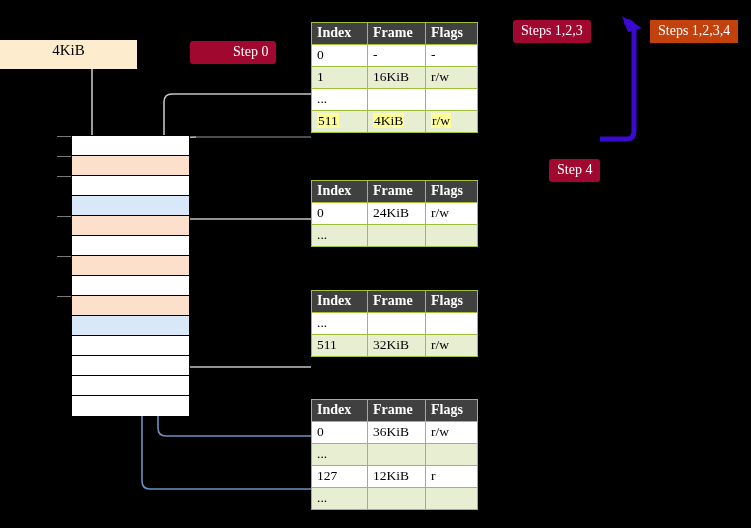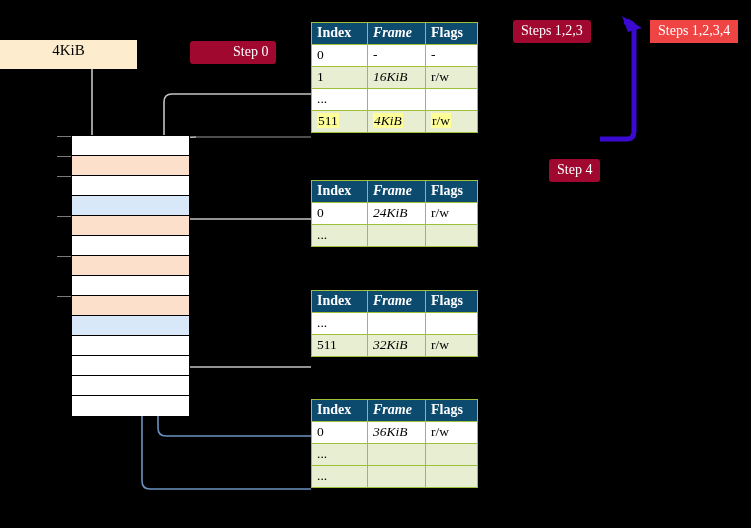--- a/index.html
+++ b/index.html
@@ -4,36 +4,36 @@
 <style>
   html,body{margin:0;padding:0;background:#000;}
   body{width:751px;height:528px;position:relative;overflow:hidden;
        font-family:"Liberation Serif","DejaVu Serif",serif;}
   .stage{position:absolute;left:0;top:0;width:751px;height:528px;}
 
   
   .lbl{position:absolute;color:#fff;font-size:14px;line-height:1;
        padding:4px 8px 5px 8px;white-space:nowrap;}
   .lbl.crimson{background:#a00830;border-radius:3px;}
-  .lbl.violet{background:#ef4444;color:#fff;}
+  .lbl.violet{background:#c2410c;color:#fff;}
   .lbl.cream{background:#fdeccd;color:#000;text-align:center;}
 
   
   .ptable{position:absolute;border-collapse:collapse;
           border:1px solid #9fbf3b;background:#fff;
           font-size:13.5px;color:#000;}
   .ptable td,.ptable th{border:1px solid #9fbf3b;
           padding:2px 5px 3px 5px;text-align:left;vertical-align:middle;
           height:20px;box-sizing:border-box;font-weight:normal;}
-  .ptable th{background:#0c4a6e;color:#fff;font-weight:bold;font-size:14px;
+  .ptable th{background:#404040;color:#fff;font-weight:bold;font-size:14px;
           border-color:#a2c037;}
   .ptable tr.alt td{background:#e8eed2;}
   .ptable tr.plain td{background:#fff;}
   .ptable .c-index{width:56px;}
-  .ptable .c-frame{width:58px;font-style:italic;}
+  .ptable .c-frame{width:58px;}
   .ptable .c-flags{width:52px;}
   .hl{background:#ffff99;padding:0 1px;}
 
   
   .memcol{position:absolute;left:71px;top:135px;width:119px;height:280px;
           border:1px solid #000;box-sizing:border-box;background:#fff;}
   .memrow{height:20px;box-sizing:border-box;border-bottom:1px solid #000;}
   .memrow:last-child{border-bottom:none;}
   .m-white{background:#ffffff;}
   .m-peach{background:#fde0cc;}
@@ -199,20 +199,25 @@
         <tr class="plain">
           <td class="c-index">0</td>
           <td class="c-frame">36KiB</td>
           <td class="c-flags">r/w</td>
         </tr>
         <tr class="alt">
           <td class="c-index">...</td>
           <td class="c-frame"></td>
           <td class="c-flags"></td>
         </tr>
+        <tr class="plain">
+          <td class="c-index">127</td>
+          <td class="c-frame">12KiB</td>
+          <td class="c-flags">r</td>
+        </tr>
         <tr class="alt">
           <td class="c-index">...</td>
           <td class="c-frame"></td>
           <td class="c-flags"></td>
         </tr>
       </tbody>
     </table>
 
 </div>
 

